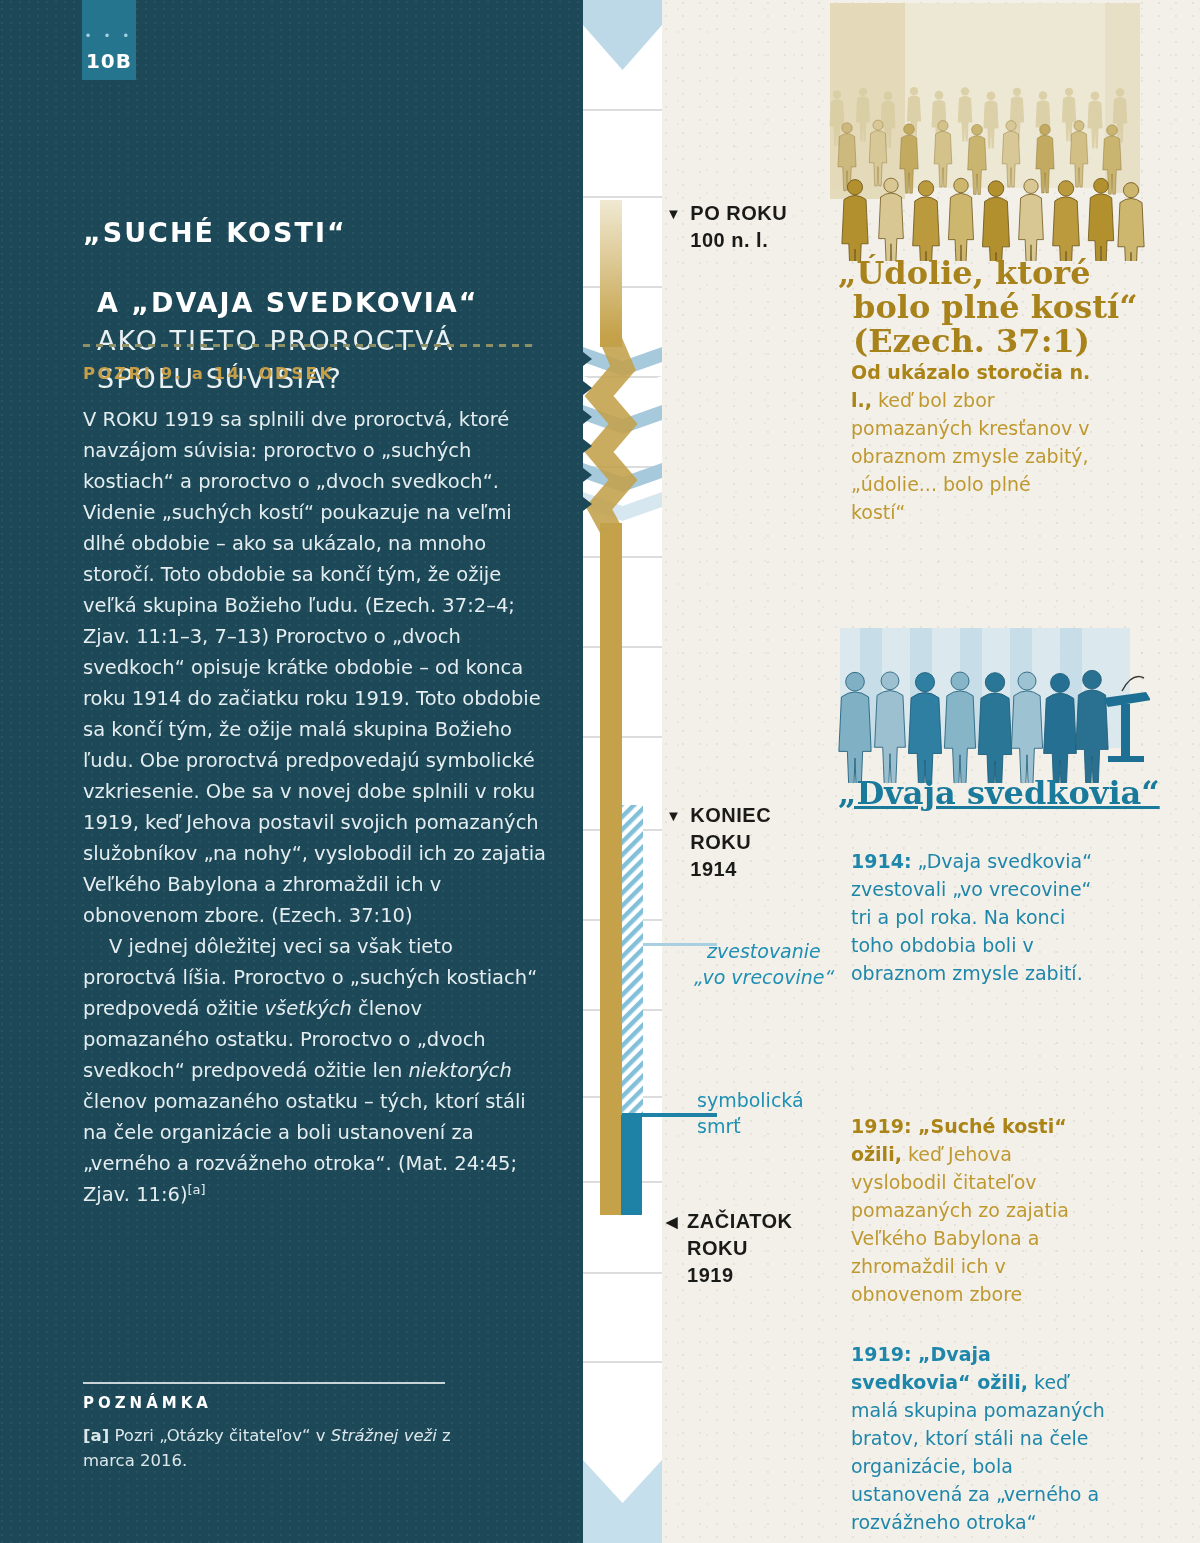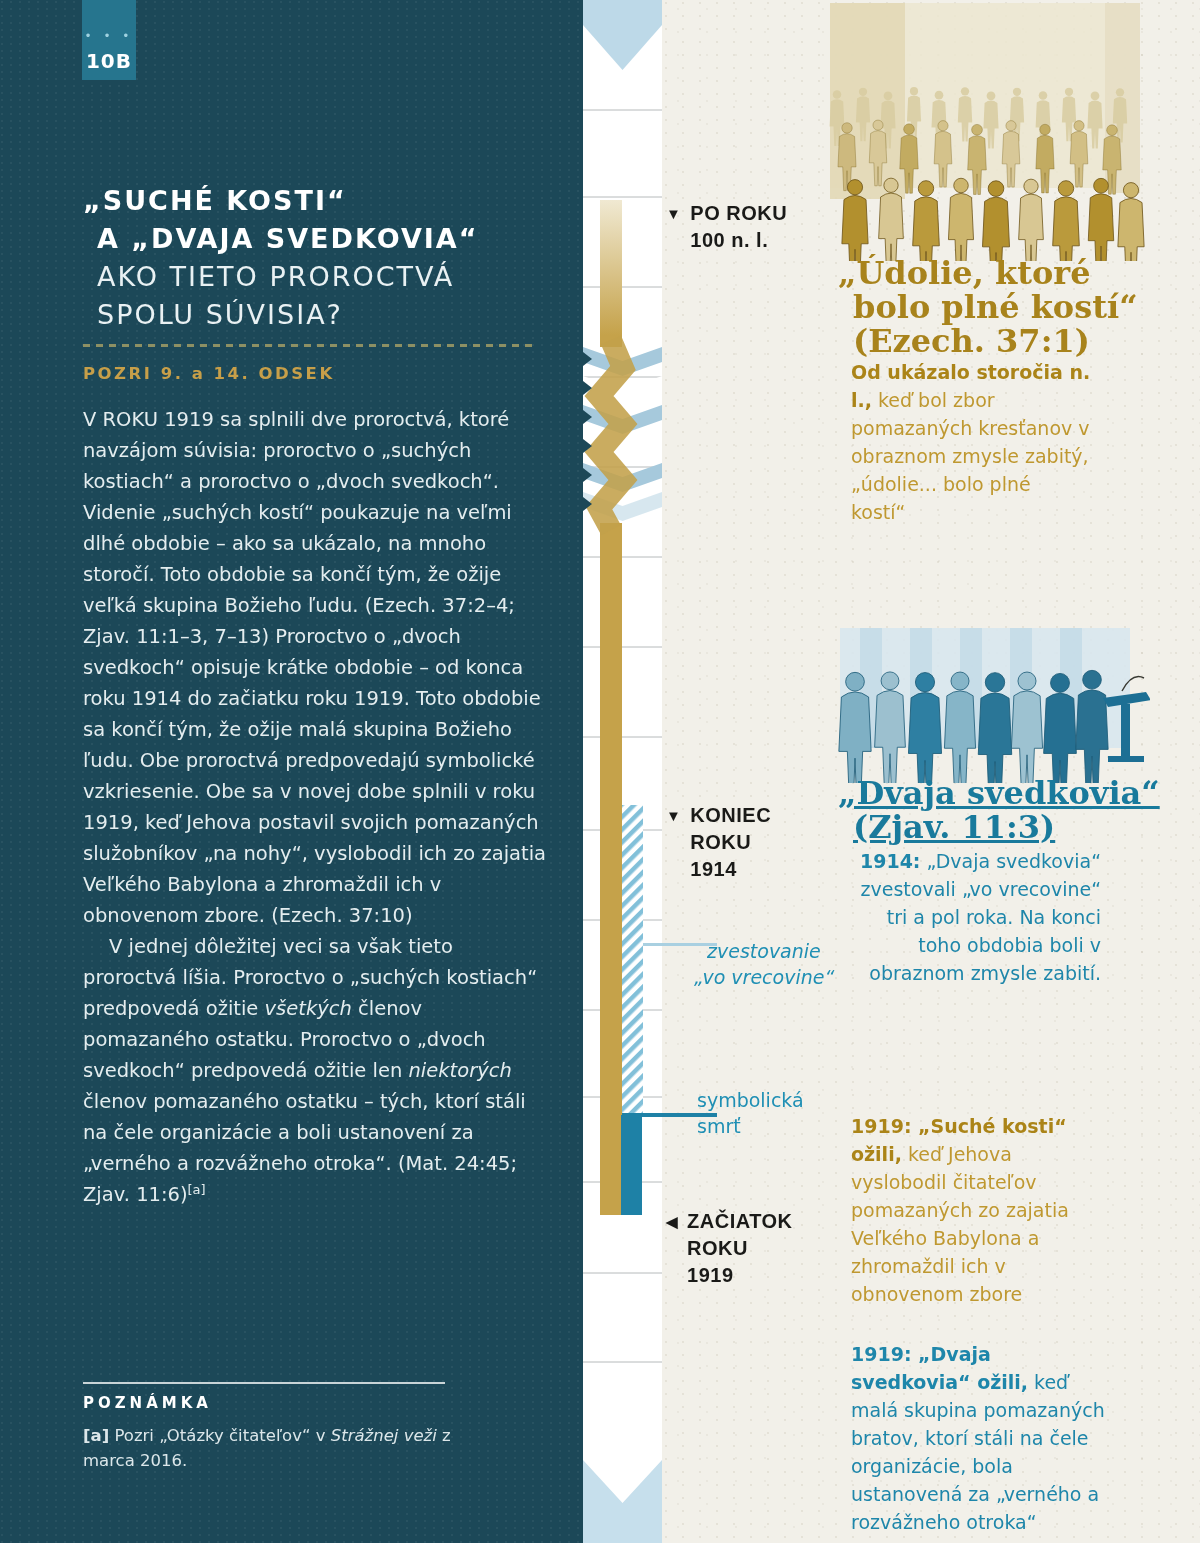--- a/index.html
+++ b/index.html
@@ -20,21 +20,21 @@
     background-size:9px 7px;
   }
   .badge {
     position:absolute; left:82px; top:0; width:54px; height:80px;
     background:#26758e; text-align:center;
   }
   .badge .dots { margin-top:30px; color:#9fd2e0; font-size:12px; letter-spacing:4px; line-height:12px; }
   .badge .num { margin-top:7px; color:#fff; font-weight:bold; font-size:20px; letter-spacing:1px; }
   .title-block { position:absolute; left:97px; top:182px; width:470px; color:#fff;
     font-size:27px; line-height:38px; letter-spacing:2px; }
-  .title-block .t-bold { font-weight:bold; }
+  .title-block .t-bold { font-weight:bold;margin-top:32px; }
   .title-block .t-light { font-weight:normal; color:#e9f1f3; }
   .title-block .hang { margin-left:-14px; }
   .dash-rule { position:absolute; left:83px; top:344px; width:453px; height:3px;
     background:repeating-linear-gradient(90deg,#8d9064 0 7px, transparent 7px 13px); }
   .see-line { position:absolute; left:83px; top:364px; color:#c79f49;
     font-size:16.5px; font-weight:bold; letter-spacing:2.5px; }
   .body-text { position:absolute; left:83px; top:404px; width:468px; color:#e4edef;
     font-size:19.5px; line-height:31px; }
   .body-text p { margin:0; }
   .body-text p.indent { text-indent:26px; }
@@ -67,21 +67,21 @@
   .illus { position:absolute; }
   .serif-head { position:absolute; font-family:"DejaVu Serif", serif; font-weight:bold;
     font-size:32px; line-height:34px; }
   .serif-head .hang { margin-left:-15px; }
   .h-valley { left:853px; top:256px; color:#a8831c; }
   .h-witness { left:853px; top:776px; color:#197a9c;text-decoration:underline; }
   .rp { position:absolute; font-size:19px; line-height:28px; }
   .rp .lead { font-weight:bold; }
   .p-valley { left:851px; top:358px; width:240px; color:#bf9830; }
   .p-valley .lead { color:#ab8418; }
-  .p-1914 { left:851px; top:847px; width:250px; color:#1e86aa;text-align:right; }
+  .p-1914 { left:851px; top:847px; width:250px; color:#1e86aa; }
   .p-bones { left:851px; top:1112px; width:256px; color:#bf9830; }
   .p-bones .lead { color:#ab8418; }
   .p-wit19 { left:851px; top:1340px; width:264px; color:#1e86aa; }
 </style>
 </head>
 <body>
 
 <div class="page">
 
   <div class="left-panel">
@@ -280,21 +280,20 @@
 
   <div class="serif-head h-valley">
     <div class="hang">„Údolie, ktoré</div>
     <div>bolo plné kostí“</div>
     <div>(Ezech. 37:1)</div>
   </div>
   <div class="rp p-valley"><span class="lead">Od ukázalo storočia n. l.,</span><span> keď bol zbor pomazaných kresťanov v obraznom zmysle zabitý, „údolie... bolo plné kostí“</span></div>
 
   <div class="serif-head h-witness">
     <div class="hang">„Dvaja svedkovia“</div>
-    <div>(Zjav. 11:3)</div>
   </div>
   <div class="rp p-1914"><span class="lead">1914:</span><span> „Dvaja svedkovia“ zvestovali „vo vrecovine“ tri a pol roka. Na konci toho obdobia boli v obraznom zmysle zabití.</span></div>
 
   <div class="rp p-bones"><span class="lead">1919: „Suché kosti“ ožili,</span><span> keď Jehova vyslobodil čitateľov pomazaných zo zajatia Veľkého Babylona a zhromaždil ich v obnovenom zbore</span></div>
 
   <div class="rp p-wit19"><span class="lead">1919: „Dvaja svedkovia“ ožili,</span><span> keď malá skupina pomazaných bratov, ktorí stáli na čele organizácie, bola ustanovená za „verného a rozvážneho otroka“</span></div>
 
 </div>
 
 </body></html>

